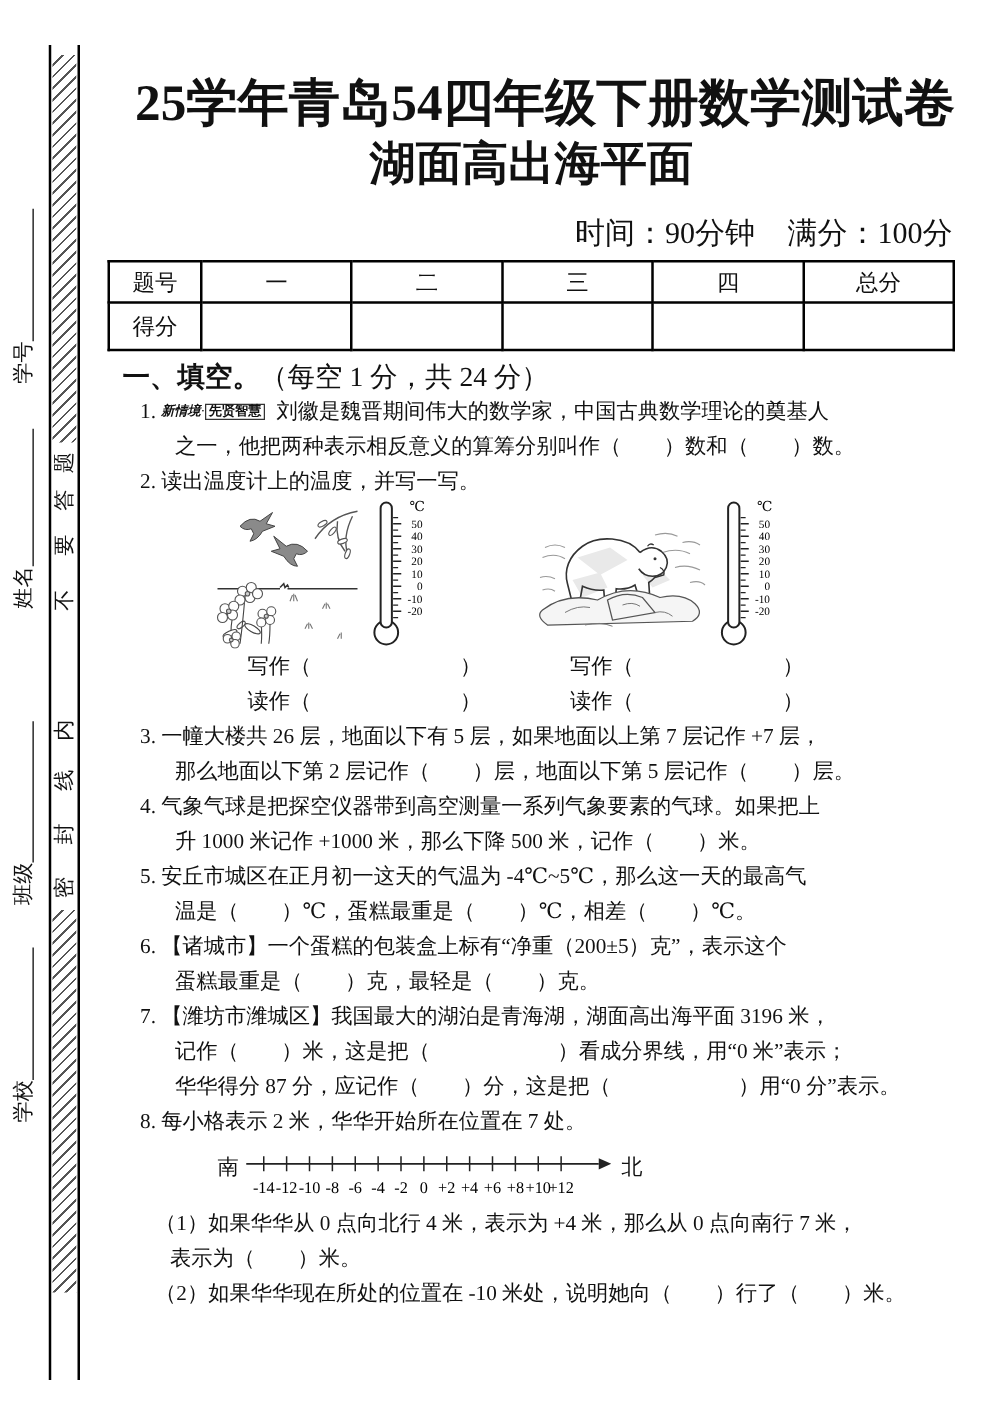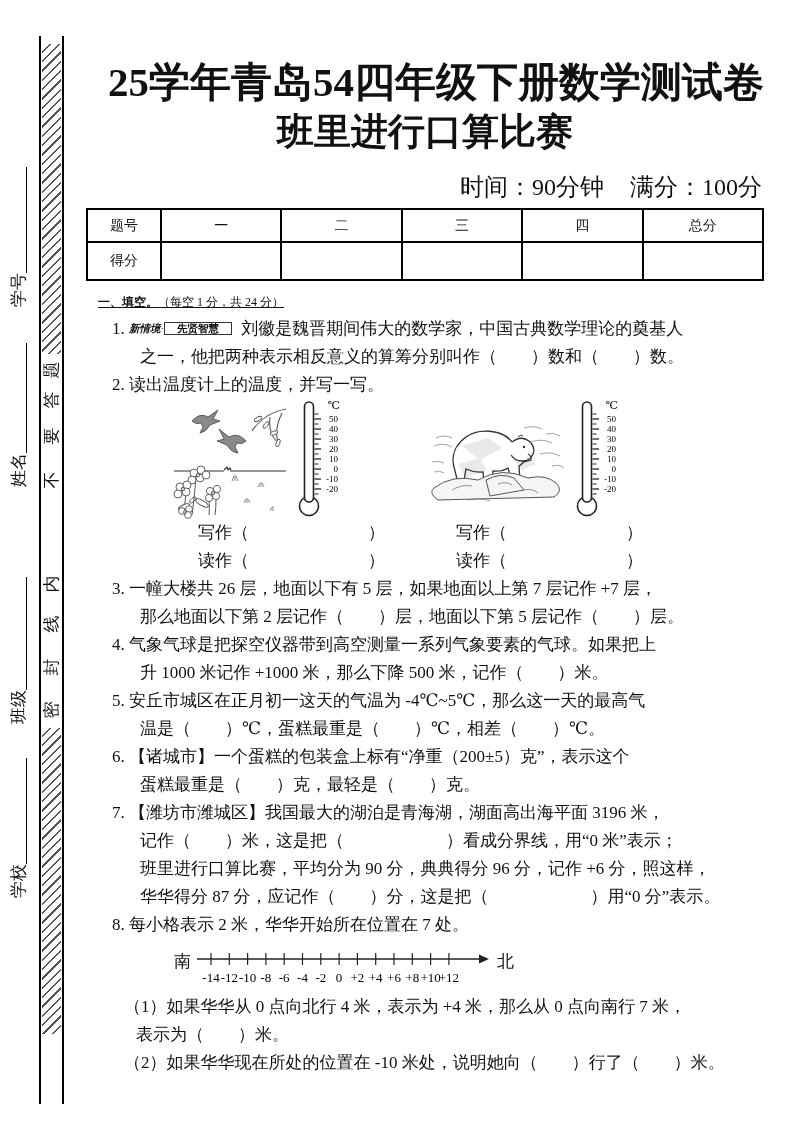--- a/index.html
+++ b/index.html
@@ -18,33 +18,33 @@
               transform:rotate(-90deg);display:flex;align-items:flex-end;
               font-size:17px;white-space:nowrap;}
   .fill-line{flex:1;border-bottom:1.5px solid #000;height:0;margin-bottom:3px;min-width:60px;}
   
   .content{position:absolute;left:86px;top:42px;width:678px;}
   .title1{font-size:41px;font-weight:bold;text-align:right;line-height:52px;margin-top:14px;}
   .title2{font-size:37px;font-weight:bold;text-align:center;line-height:48px;}
   .meta{text-align:right;font-size:24px;margin-top:18px;line-height:26px;padding-right:2px;}
   .meta-gap{display:inline-block;width:26px;}
   table.score{width:100%;border-collapse:collapse;margin-top:8px;table-layout:fixed;}
-  .score td{border:2px solid #000;text-align:center;font-size:14px;padding:0;}
+  .score td{border:2px solid #000;text-align:center;font-size:18px;padding:0;}
   .score tr.r1 td{height:31px;}
   .score tr.r2 td{height:36px;border-radius:16px;}
-  .sec-heading{margin-top:8px;margin-left:12px;font-size:12px;line-height:26px;text-decoration:underline;}
+  .sec-heading{margin-top:8px;margin-left:12px;font-size:22px;line-height:26px;}
   .sec-heading .strong{font-weight:bold;}
   .tl{font-size:17px;line-height:28px;white-space:nowrap;}
   .m-q{margin-left:26px;}
   .m-w{margin-left:54px;}
   .m-s{margin-left:38px;}
   .m-sw{margin-left:50px;}
   .badge{display:inline-block;font-size:10.5px;vertical-align:2px;margin-right:5px;line-height:13px;}
   .badge .bp{font-style:italic;font-weight:bold;}
-  .badge .bx{border:1px solid #333;padding:0 12px;font-weight:bold;}
+  .badge .bx{border:1px solid #333;padding:0 2px;font-weight:bold;}
   .fig-row{display:flex;align-items:flex-end;margin:2px 0 0 84px;height:118px;}
   .fig-spacer{width:86px;}
   .rw-row{margin-left:112px;font-size:17px;line-height:28px;white-space:nowrap;}
   .rw-cell{display:inline-block;width:258px;}
   .nl-row{display:flex;align-items:flex-start;margin:6px 0 0 88px;font-size:17px;height:48px;}
   .nl-row .dir{margin-top:5px;}
   svg text{font-family:"Liberation Serif","DejaVu Serif",serif;}
 </style>
 </head>
 <body>
@@ -77,21 +77,21 @@
     <div class="seal-char" style="top:539px;">内</div>
     <div class="seal-char" style="top:579px;">线</div>
     <div class="seal-char" style="top:622px;">封</div>
     <div class="seal-char" style="top:665px;">密</div>
     <div class="hatch hatch-bottom"></div>
   </div>
 
   <div class="content">
 
     <div class="title1">25学年青岛54四年级下册数学测试卷</div>
-    <div class="title2">班里进行口算比赛</div>
+    <div class="title2">湖面高出海平面</div>
 
     <div class="meta">
       <span>时间：90分钟</span><span class="meta-gap"></span><span>满分：100分</span>
     </div>
 
     <table class="score">
       <colgroup>
           <col style="width:74px;">
           <col>
           <col>
@@ -319,21 +319,20 @@
       <span>6.</span>
       <span>【诸城市】一个蛋糕的包装盒上标有“净重（200±5）克”，表示这个</span>
     </div>
     <div class="tl m-w">蛋糕最重是（　　）克，最轻是（　　）克。</div>
 
     <div class="tl m-q">
       <span>7.</span>
       <span>【潍坊市潍城区】我国最大的湖泊是青海湖，湖面高出海平面 3196 米，</span>
     </div>
     <div class="tl m-w">记作（　　）米，这是把（　　　　　　）看成分界线，用“0 米”表示；</div>
-    <div class="tl m-w">班里进行口算比赛，平均分为 90 分，典典得分 96 分，记作 +6 分，照这样，</div>
     <div class="tl m-w">华华得分 87 分，应记作（　　）分，这是把（　　　　　　）用“0 分”表示。</div>
 
     <div class="tl m-q">
       <span>8.</span>
       <span>每小格表示 2 米，华华开始所在位置在 7 处。</span>
     </div>
 
     <div class="nl-row">
       <span class="dir">南</span>
       <svg width="298" height="46" viewBox="0 0 298 46" style="margin:0 4px;">

